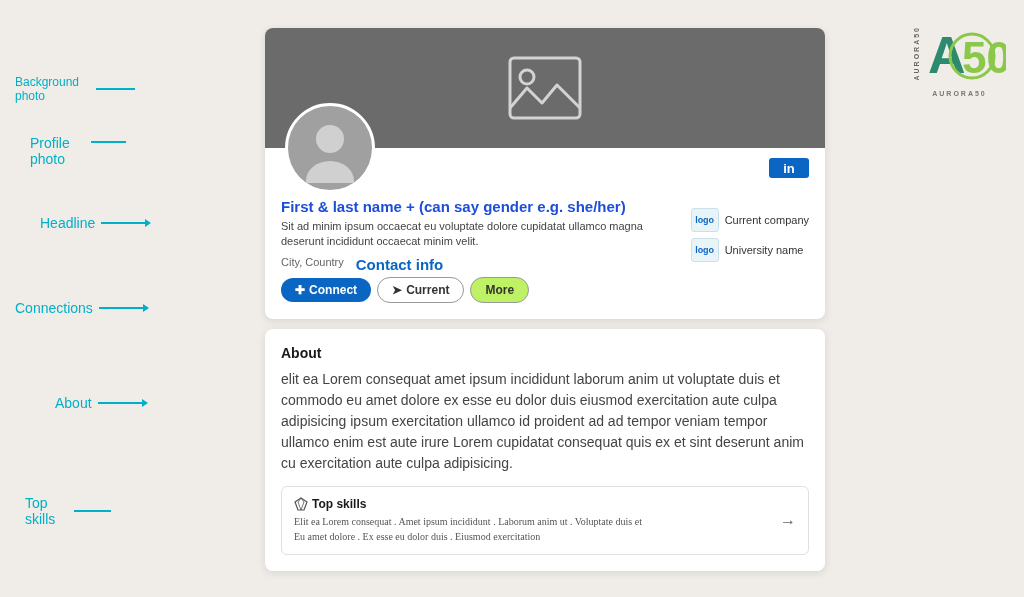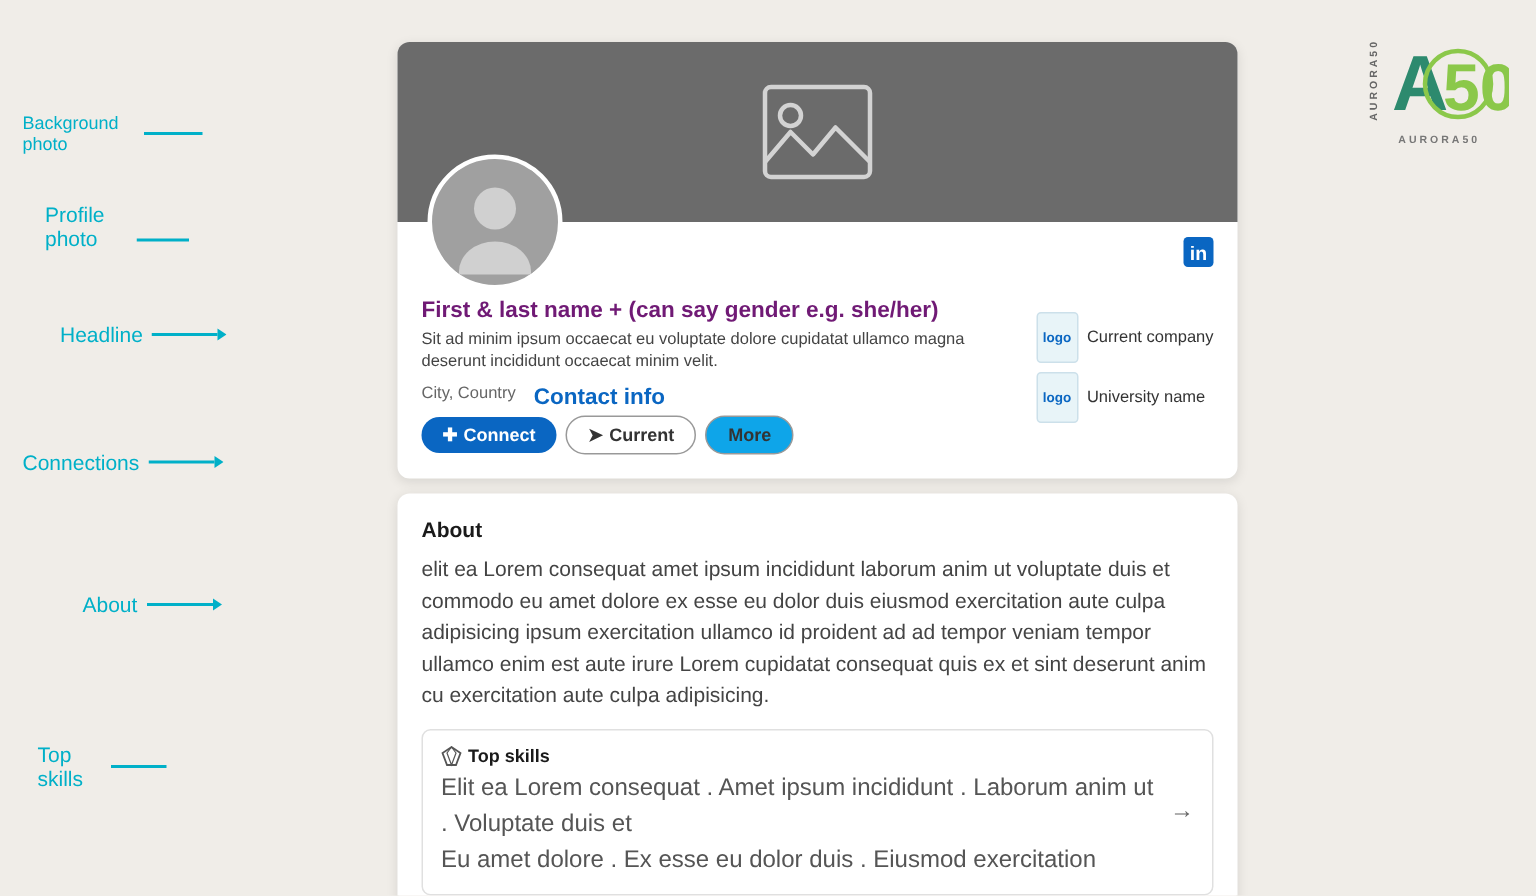--- a/index.html
+++ b/index.html
@@ -92,21 +92,21 @@
       gap: 12px;
     }
 
     .profile-main {
       flex: 1;
     }
 
     .profile-name {
       font-size: 15px;
       font-weight: 700;
-      color: #701a75;
+      color: #1d4ed8;
       margin-bottom: 4px;
     }
 
     .profile-headline-text {
       font-size: 11px;
       color: #444;
       margin-bottom: 6px;
       line-height: 1.4;
     }
 
@@ -158,21 +158,21 @@
       padding: 5px 14px;
       font-size: 12px;
       font-weight: 600;
       cursor: pointer;
       display: flex;
       align-items: center;
       gap: 4px;
     }
 
     .btn-more {
-      background-color: #0ea5e9;
+      background-color: #bef264;
       color: #333;
       border: 1px solid #999;
       border-radius: 20px;
       padding: 5px 14px;
       font-size: 12px;
       font-weight: 600;
       cursor: pointer;
     }
 
     
@@ -181,21 +181,21 @@
       flex-direction: column;
       align-items: flex-end;
       min-width: 150px;
       position: relative;
     }
 
     .linkedin-icon-badge {
       position: absolute;
       top: -40px;
       right: 0;
-      width: 20px;
+      width: 40px;
       height: 20px;
       background-color: #0a66c2;
       border-radius: 3px;
       display: flex;
       align-items: center;
       justify-content: center;
       color: white;
       font-weight: 900;
       font-size: 13px;
       font-family: Arial, sans-serif;
@@ -203,21 +203,21 @@
 
     .company-item {
       display: flex;
       align-items: center;
       gap: 6px;
       margin-bottom: 6px;
     }
 
     .company-logo-placeholder {
       width: 28px;
-      height: 34px;
+      height: 24px;
       background-color: #e8f4f8;
       border: 1px solid #cce0ea;
       border-radius: 3px;
       display: flex;
       align-items: center;
       justify-content: center;
       font-size: 9px;
       color: #0a66c2;
       font-weight: 600;
     }
@@ -266,23 +266,24 @@
       font-size: 12px;
       font-weight: 700;
       color: #1a1a1a;
       margin-bottom: 3px;
       display: flex;
       align-items: center;
       gap: 4px;
     }
 
     .top-skills-list {
-      font-size: 16px;
+      font-size: 10px;
       color: #555;
       line-height: 1.5;
+      font-family: Liberation Serif, serif;
     }
 
     .skills-arrow {
       color: #666;
       font-size: 16px;
     }
   </style>
 </head>
 <body>
 
@@ -309,21 +310,21 @@
   <div class="annotations">
 
     <div style="position:absolute; top:15px; left:5px; display:flex; align-items:center; gap:6px;">
       <span style="color:#00b0c8; font-size:12px; font-weight:500;">Background photo</span>
       <svg width="50" height="14">
           <line x1="0" y1="7" x2="44" y2="7" stroke="#00b0c8" stroke-width="2"></line>
           <polygon points="44,3 50,7 44,11" fill="#00b0c8"></polygon>
         </svg>
     </div>
 
-    <div style="position:absolute; top:75px; left:20px; display:flex; align-items:flex-end; gap:6px;">
+    <div style="position:absolute; top:75px; left:20px; display:flex; align-items:flex-start; gap:6px;">
       <span style="color:#00b0c8; font-size:14px; font-weight:500;">Profile photo</span>
       <svg width="50" height="14">
           <line x1="0" y1="7" x2="44" y2="7" stroke="#00b0c8" stroke-width="2"></line>
           <polygon points="44,3 50,7 44,11" fill="#00b0c8"></polygon>
         </svg>
     </div>
 
     <div style="position:absolute; top:155px; left:30px; display:flex; align-items:center; gap:6px;">
       <span style="color:#00b0c8; font-size:14px; font-weight:500;">Headline</span>
       <svg width="50" height="14">

